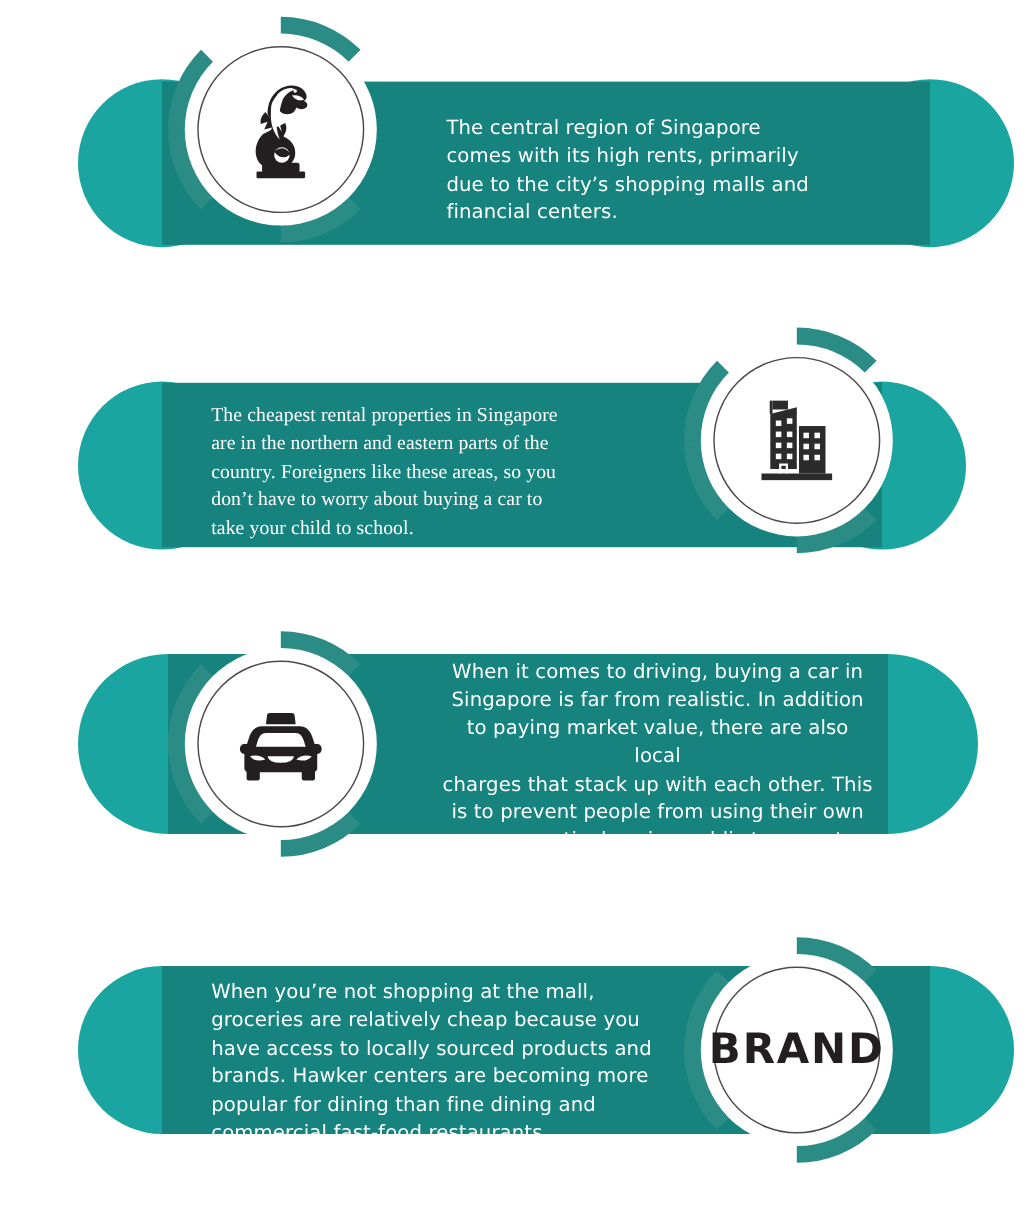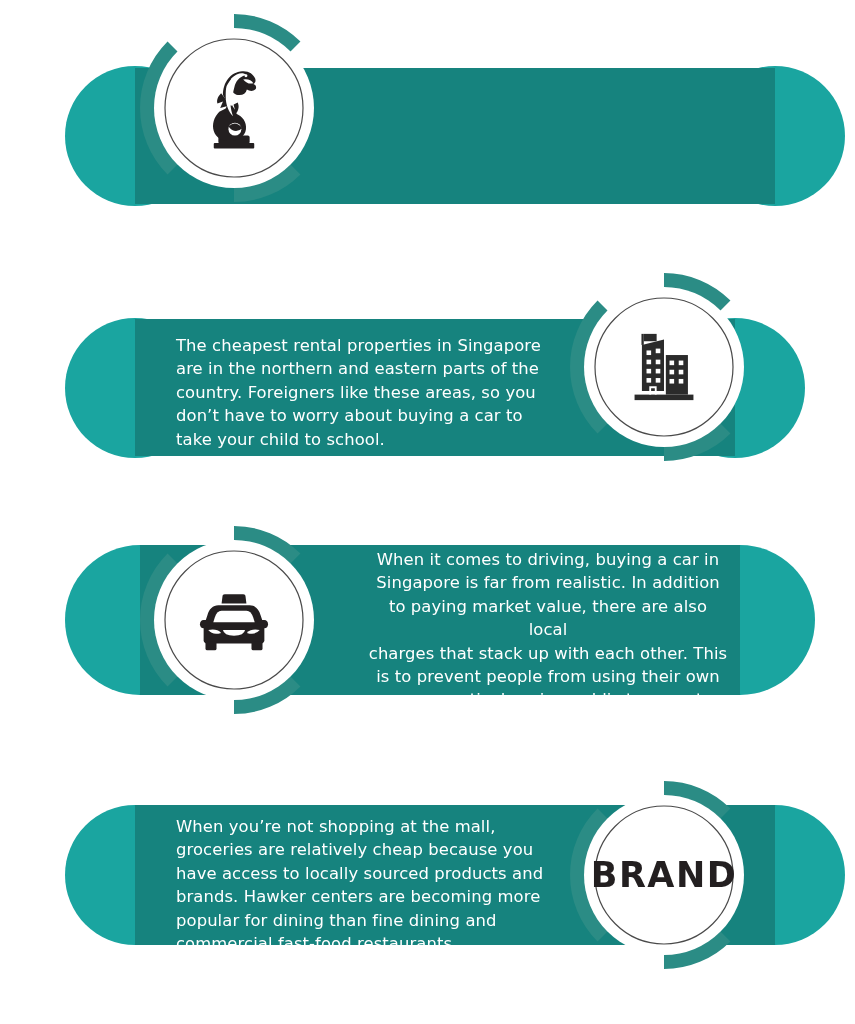--- a/index.html
+++ b/index.html
@@ -101,20 +101,24 @@
 <div id="canvas">
 
   <div class="row" style="top:0;height:270px;">
 
     <div class="bar-wrap" style="left:0;top:0;width:855px;height:270px;">
       <div class="bar-cap" style="left:65px;top:66px;width:140px;height:140px;"></div>
       <div class="bar-cap" style="left:705px;top:66px;width:140px;height:140px;"></div>
       <div class="bar-core" style="left:135px;top:68px;width:640px;height:136px;"></div>
     </div>
 
+    <div class="bar-text" style="left:372px;top:95px;width:320px;">The central region of Singapore
+comes with its high rents, primarily
+due to the city’s shopping malls and
+financial centers.</div>
 
     <div class="badge" style="left:140px;top:14px;">
       <svg viewBox="0 0 188 188">
         <g fill="none" stroke="#2B8C85" stroke-width="18">
           <path d="M 94 9 A 85 85 0 0 1 154.1 33.9"></path>
           <path d="M 154.1 154.1 A 85 85 0 0 1 94 179"></path>
           <path d="M 33.9 154.1 A 85 85 0 0 1 9 94"></path>
           <path d="M 9 94 A 85 85 0 0 1 33.9 33.9"></path>
         </g>
         <circle cx="94" cy="94" r="80" fill="#FFFFFF"></circle>
@@ -148,21 +152,21 @@
   </div>
 
   <div class="row" style="top:250px;height:270px;">
 
     <div class="bar-wrap" style="left:0;top:0;width:855px;height:270px;">
       <div class="bar-cap" style="left:65px;top:68px;width:140px;height:140px;"></div>
       <div class="bar-cap" style="left:665px;top:68px;width:140px;height:140px;"></div>
       <div class="bar-core" style="left:135px;top:69px;width:600px;height:137px;"></div>
     </div>
 
-    <div class="bar-text" style="left:176px;top:84px;width:380px;">The cheapest rental properties in Singapore
+    <div class="bar-text" style="left:176px;top:84px;width:380px;font-family:Liberation Serif, serif;">The cheapest rental properties in Singapore
 are in the northern and eastern parts of the
 country. Foreigners like these areas, so you
 don’t have to worry about buying a car to
 take your child to school.</div>
 
     <div class="badge" style="left:570px;top:23px;">
       <svg viewBox="0 0 188 188">
         <g fill="none" stroke="#2B8C85" stroke-width="18">
           <path d="M 94 9 A 85 85 0 0 1 154.1 33.9"></path>
           <path d="M 154.1 154.1 A 85 85 0 0 1 94 179"></path>

